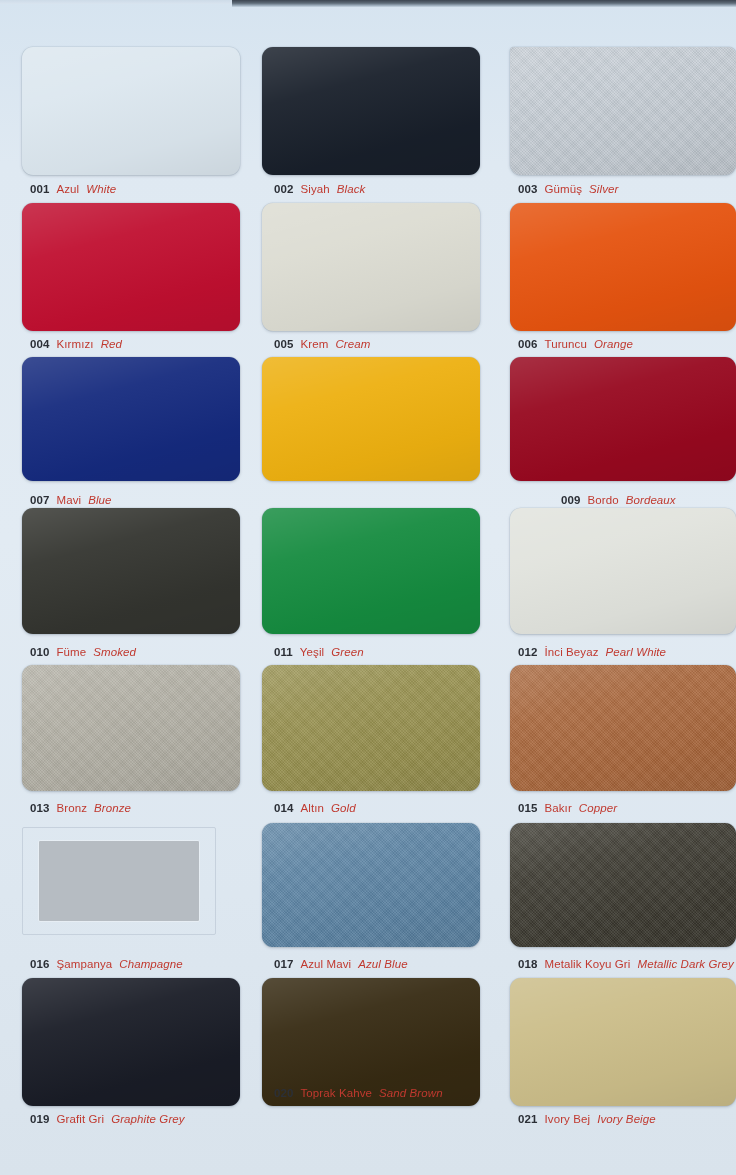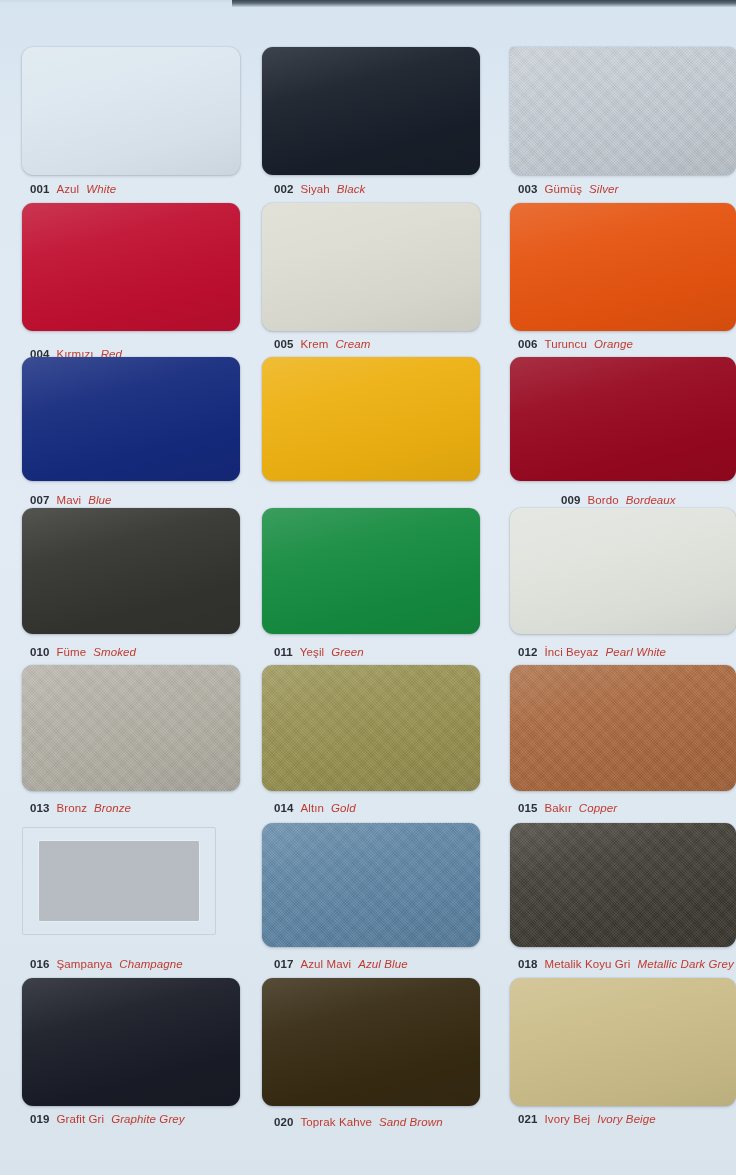--- a/index.html
+++ b/index.html
@@ -112,21 +112,21 @@
     <div class="cell">
       <div class="swatch" style="left: 262px; top: 47px; width: 218px; height: 128px; background: rgb(24, 31, 42);"></div>
       <div class="label" style="left: 274px; top: 183px;"><span class="lbl-code">002</span><span class="lbl-tr">Siyah</span><span class="lbl-en">Black</span></div>
     </div>
     <div class="cell">
       <div class="swatch torn-top" style="left: 510px; top: 47px; width: 226px; height: 128px; background: rgb(196, 204, 212);"></div>
       <div class="label" style="left: 518px; top: 183px;"><span class="lbl-code">003</span><span class="lbl-tr">Gümüş</span><span class="lbl-en">Silver</span></div>
     </div>
     <div class="cell">
       <div class="swatch" style="left: 22px; top: 203px; width: 218px; height: 128px; background: rgb(192, 15, 48);"></div>
-      <div class="label" style="left: 30px; top: 348px;"><span class="lbl-code">004</span><span class="lbl-tr">Kırmızı</span><span class="lbl-en">Red</span></div>
+      <div class="label" style="left: 30px; top: 338px;"><span class="lbl-code">004</span><span class="lbl-tr">Kırmızı</span><span class="lbl-en">Red</span></div>
     </div>
     <div class="cell">
       <div class="swatch" style="left: 262px; top: 203px; width: 218px; height: 128px; background: rgb(220, 220, 210);"></div>
       <div class="label" style="left: 274px; top: 338px;"><span class="lbl-code">005</span><span class="lbl-tr">Krem</span><span class="lbl-en">Cream</span></div>
     </div>
     <div class="cell">
       <div class="swatch" style="left: 510px; top: 203px; width: 226px; height: 128px; background: rgb(229, 83, 15);"></div>
       <div class="label" style="left: 518px; top: 338px;"><span class="lbl-code">006</span><span class="lbl-tr">Turuncu</span><span class="lbl-en">Orange</span></div>
     </div>
     <div class="cell">
@@ -178,19 +178,19 @@
     <div class="cell">
       <div class="swatch textured" style="left: 510px; top: 823px; width: 226px; height: 124px; background: rgb(58, 55, 46);"></div>
       <div class="label" style="left: 518px; top: 958px; text-align: center;"><span class="lbl-code">018</span><span class="lbl-tr">Metalik Koyu Gri</span><span class="lbl-en">Metallic Dark Grey</span></div>
     </div>
     <div class="cell">
       <div class="swatch" style="left: 22px; top: 978px; width: 218px; height: 128px; background: rgb(25, 28, 38);"></div>
       <div class="label" style="left: 30px; top: 1113px;"><span class="lbl-code">019</span><span class="lbl-tr">Grafit Gri</span><span class="lbl-en">Graphite Grey</span></div>
     </div>
     <div class="cell">
       <div class="swatch" style="left: 262px; top: 978px; width: 218px; height: 128px; background: rgb(54, 42, 18);"></div>
-      <div class="label" style="left: 274px; top: 1116px;"><span class="lbl-code">020</span><span class="lbl-tr">Toprak Kahve</span><span class="lbl-en">Sand Brown</span></div>
+      <div class="label" style="left: 274px; top: 1087px;"><span class="lbl-code">020</span><span class="lbl-tr">Toprak Kahve</span><span class="lbl-en">Sand Brown</span></div>
     </div>
     <div class="cell">
       <div class="swatch" style="left: 510px; top: 978px; width: 226px; height: 128px; background: rgb(203, 189, 137);"></div>
       <div class="label" style="left: 518px; top: 1113px;"><span class="lbl-code">021</span><span class="lbl-tr">Ivory Bej</span><span class="lbl-en">Ivory Beige</span></div>
     </div>
   </div>
 
 </body></html>

